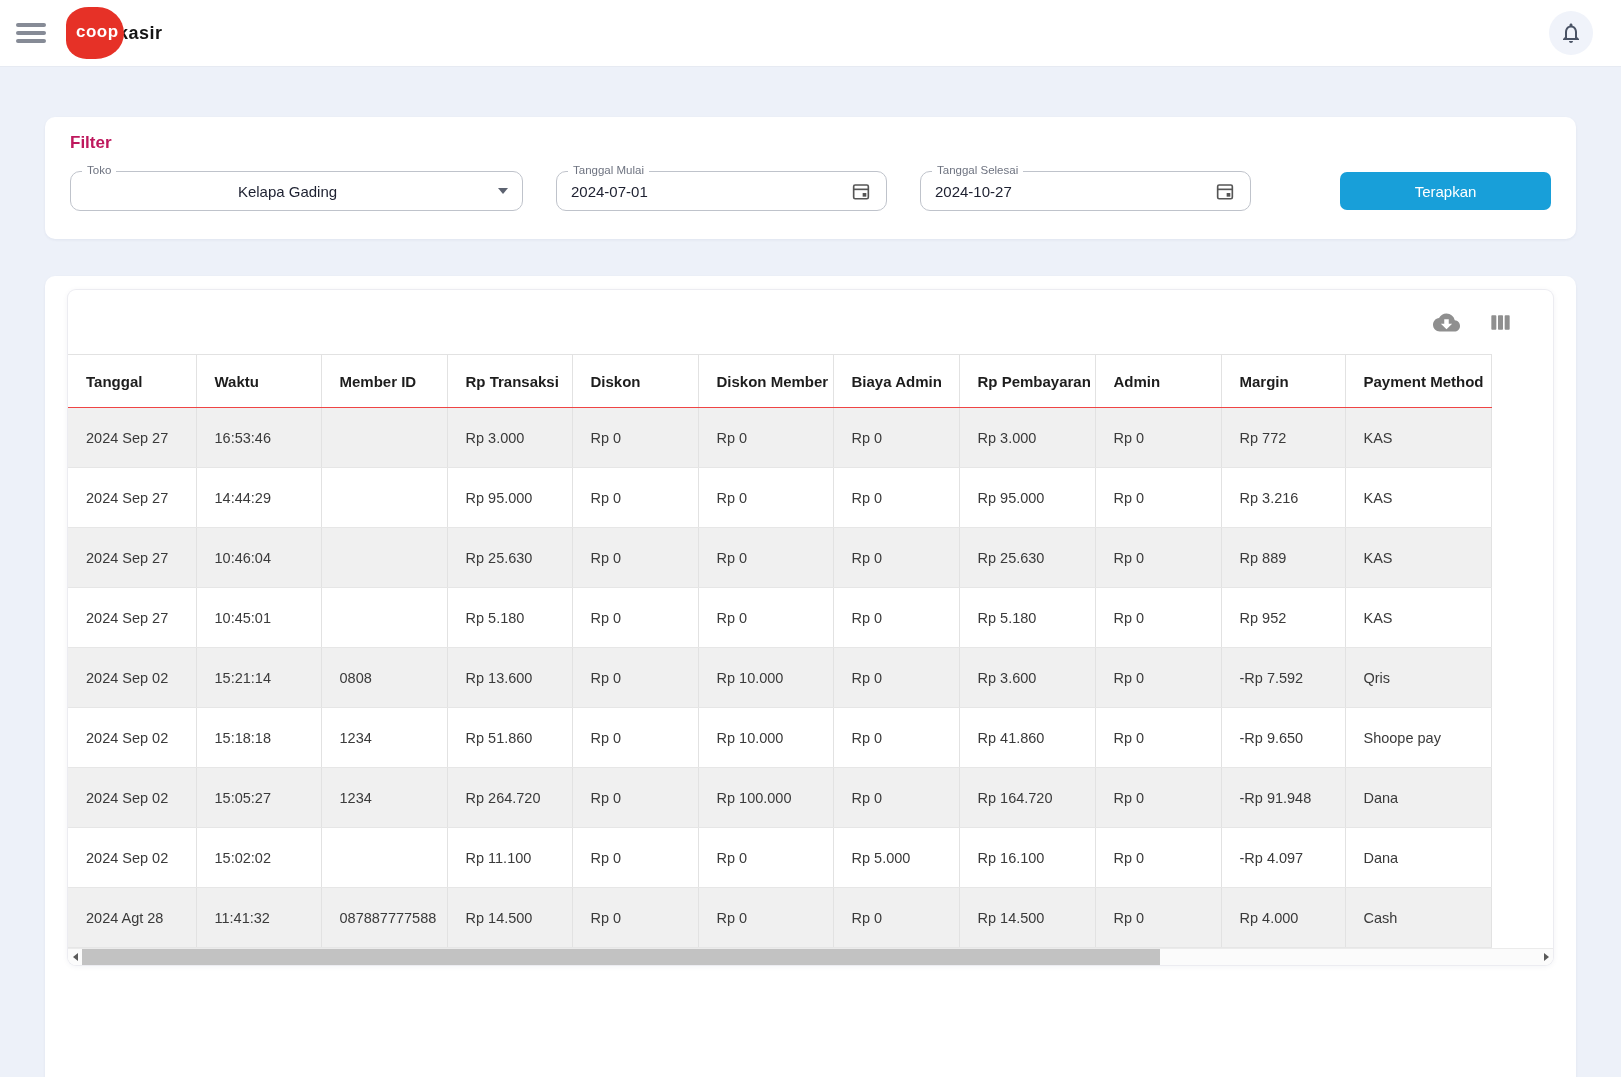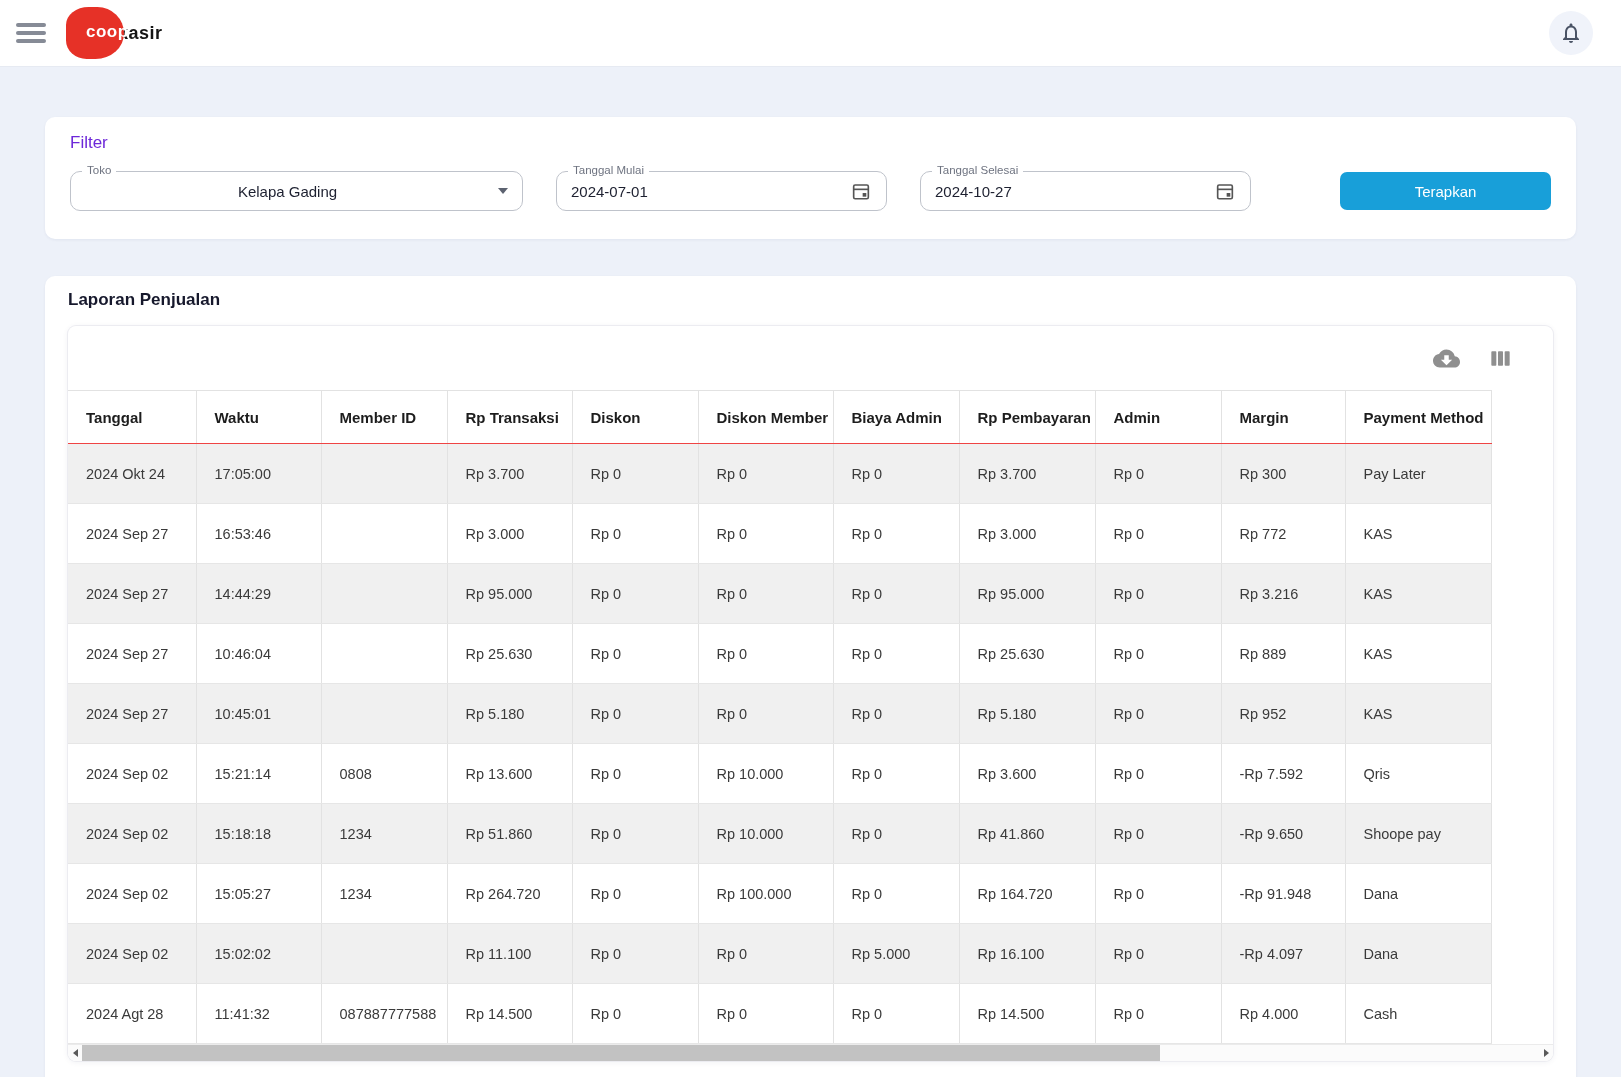--- a/index.html
+++ b/index.html
@@ -17,36 +17,36 @@
   }
   .hamburger { width:30px; cursor:pointer; margin-right:20px; }
   .hamburger span { display:block; height:4px; background:#868b96; border-radius:2px; margin:4px 0; }
   .brand { display:flex; align-items:center; position:relative; height:58px; }
   .brand-blob {
     width:58px; height:52px; background:#e63127;
     border-radius:46% 54% 58% 42% / 40% 60% 58% 42%;
     position:relative;
   }
   .brand-coop {
-    position:absolute; left:20px; top:18px; color:#ffffff; font-weight:bold;
+    position:absolute; left:10px; top:18px; color:#ffffff; font-weight:bold;
     font-size:17px; letter-spacing:0.5px; z-index:2;
   }
   .brand-kasir { font-weight:bold; font-size:18px; color:#151515; margin-left:-6px; letter-spacing:0.5px; }
   .appbar-spacer { flex:1; }
   .bell-wrap {
     width:44px; height:44px; border-radius:50%; background:#f0f3fa;
     display:flex; align-items:center; justify-content:center; cursor:pointer;
   }
   
   .card {
     background:#ffffff; border-radius:10px; margin:0 45px;
     box-shadow:0 1px 3px rgba(25,40,90,0.06);
   }
   .filter-card { margin-top:50px; padding:16px 25px 28px 25px; }
-  .filter-title { font-size:17px; font-weight:normal; color:#6d28d9; margin-bottom:18px; }
+  .filter-title { font-size:17px; font-weight:bold; color:#be185d; margin-bottom:18px; }
   .filter-row { display:flex; align-items:center; gap:33px; }
   .field {
     position:relative; height:40px; border:1px solid #bfc3cb; border-radius:10px;
     display:flex; align-items:center; padding:0 14px; background:#fff; cursor:pointer;
   }
   .field .notch-label {
     position:absolute; top:-8px; left:11px; background:#ffffff; padding:0 5px;
     font-size:11.5px; color:#6e7380; line-height:1.2;
   }
   .field .value { font-size:15px; color:#1d2030; flex:1; }
@@ -147,21 +147,20 @@
           <path d="M4 10.2h16" stroke="#555" stroke-width="1.8"></path>
           <rect x="13.8" y="14.2" width="4" height="4" fill="#555"></rect>
         </svg>
       </span>
     </div>
     <button class="apply-btn" style="background: rgb(24, 159, 217);">Terapkan</button>
   </div>
 </section>
 
 <section class="card report-card">
-  <div class="report-title">Laporan Penjualan</div>
 
   <div class="table-shell">
     <div class="table-toolbar">
       <span class="tool-icon">
         <svg viewBox="0 0 24 24" width="27" height="27" fill="#8f8f8f">
           <path d="M19.35 10.04C18.67 6.59 15.64 4 12 4 9.11 4 6.6 5.64 5.35 8.04 2.34 8.36 0 10.91 0 14c0 3.31 2.69 6 6 6h13c2.76 0 5-2.24 5-5 0-2.64-2.05-4.78-4.65-4.96zM17 13l-5 5-5-5h3V9h4v4h3z"></path>
         </svg>
       </span>
       <span class="tool-icon">
         <svg viewBox="0 0 24 24" width="25" height="25" fill="#8f8f8f">
@@ -184,33 +183,20 @@
               <th style="width: 135px;">Diskon Member</th>
               <th style="width: 126px;">Biaya Admin</th>
               <th style="width: 136px;">Rp Pembayaran</th>
               <th style="width: 126px;">Admin</th>
               <th style="width: 124px;">Margin</th>
               <th style="width: 146px;">Payment Method</th>
             </tr>
         </thead>
         <tbody id="table-body">
             <tr>
-              <td>2024 Okt 24</td>
-              <td>17:05:00</td>
-              <td></td>
-              <td>Rp 3.700</td>
-              <td>Rp 0</td>
-              <td>Rp 0</td>
-              <td>Rp 0</td>
-              <td>Rp 3.700</td>
-              <td>Rp 0</td>
-              <td>Rp 300</td>
-              <td>Pay Later</td>
-            </tr>
-            <tr>
               <td>2024 Sep 27</td>
               <td>16:53:46</td>
               <td></td>
               <td>Rp 3.000</td>
               <td>Rp 0</td>
               <td>Rp 0</td>
               <td>Rp 0</td>
               <td>Rp 3.000</td>
               <td>Rp 0</td>
               <td>Rp 772</td>

